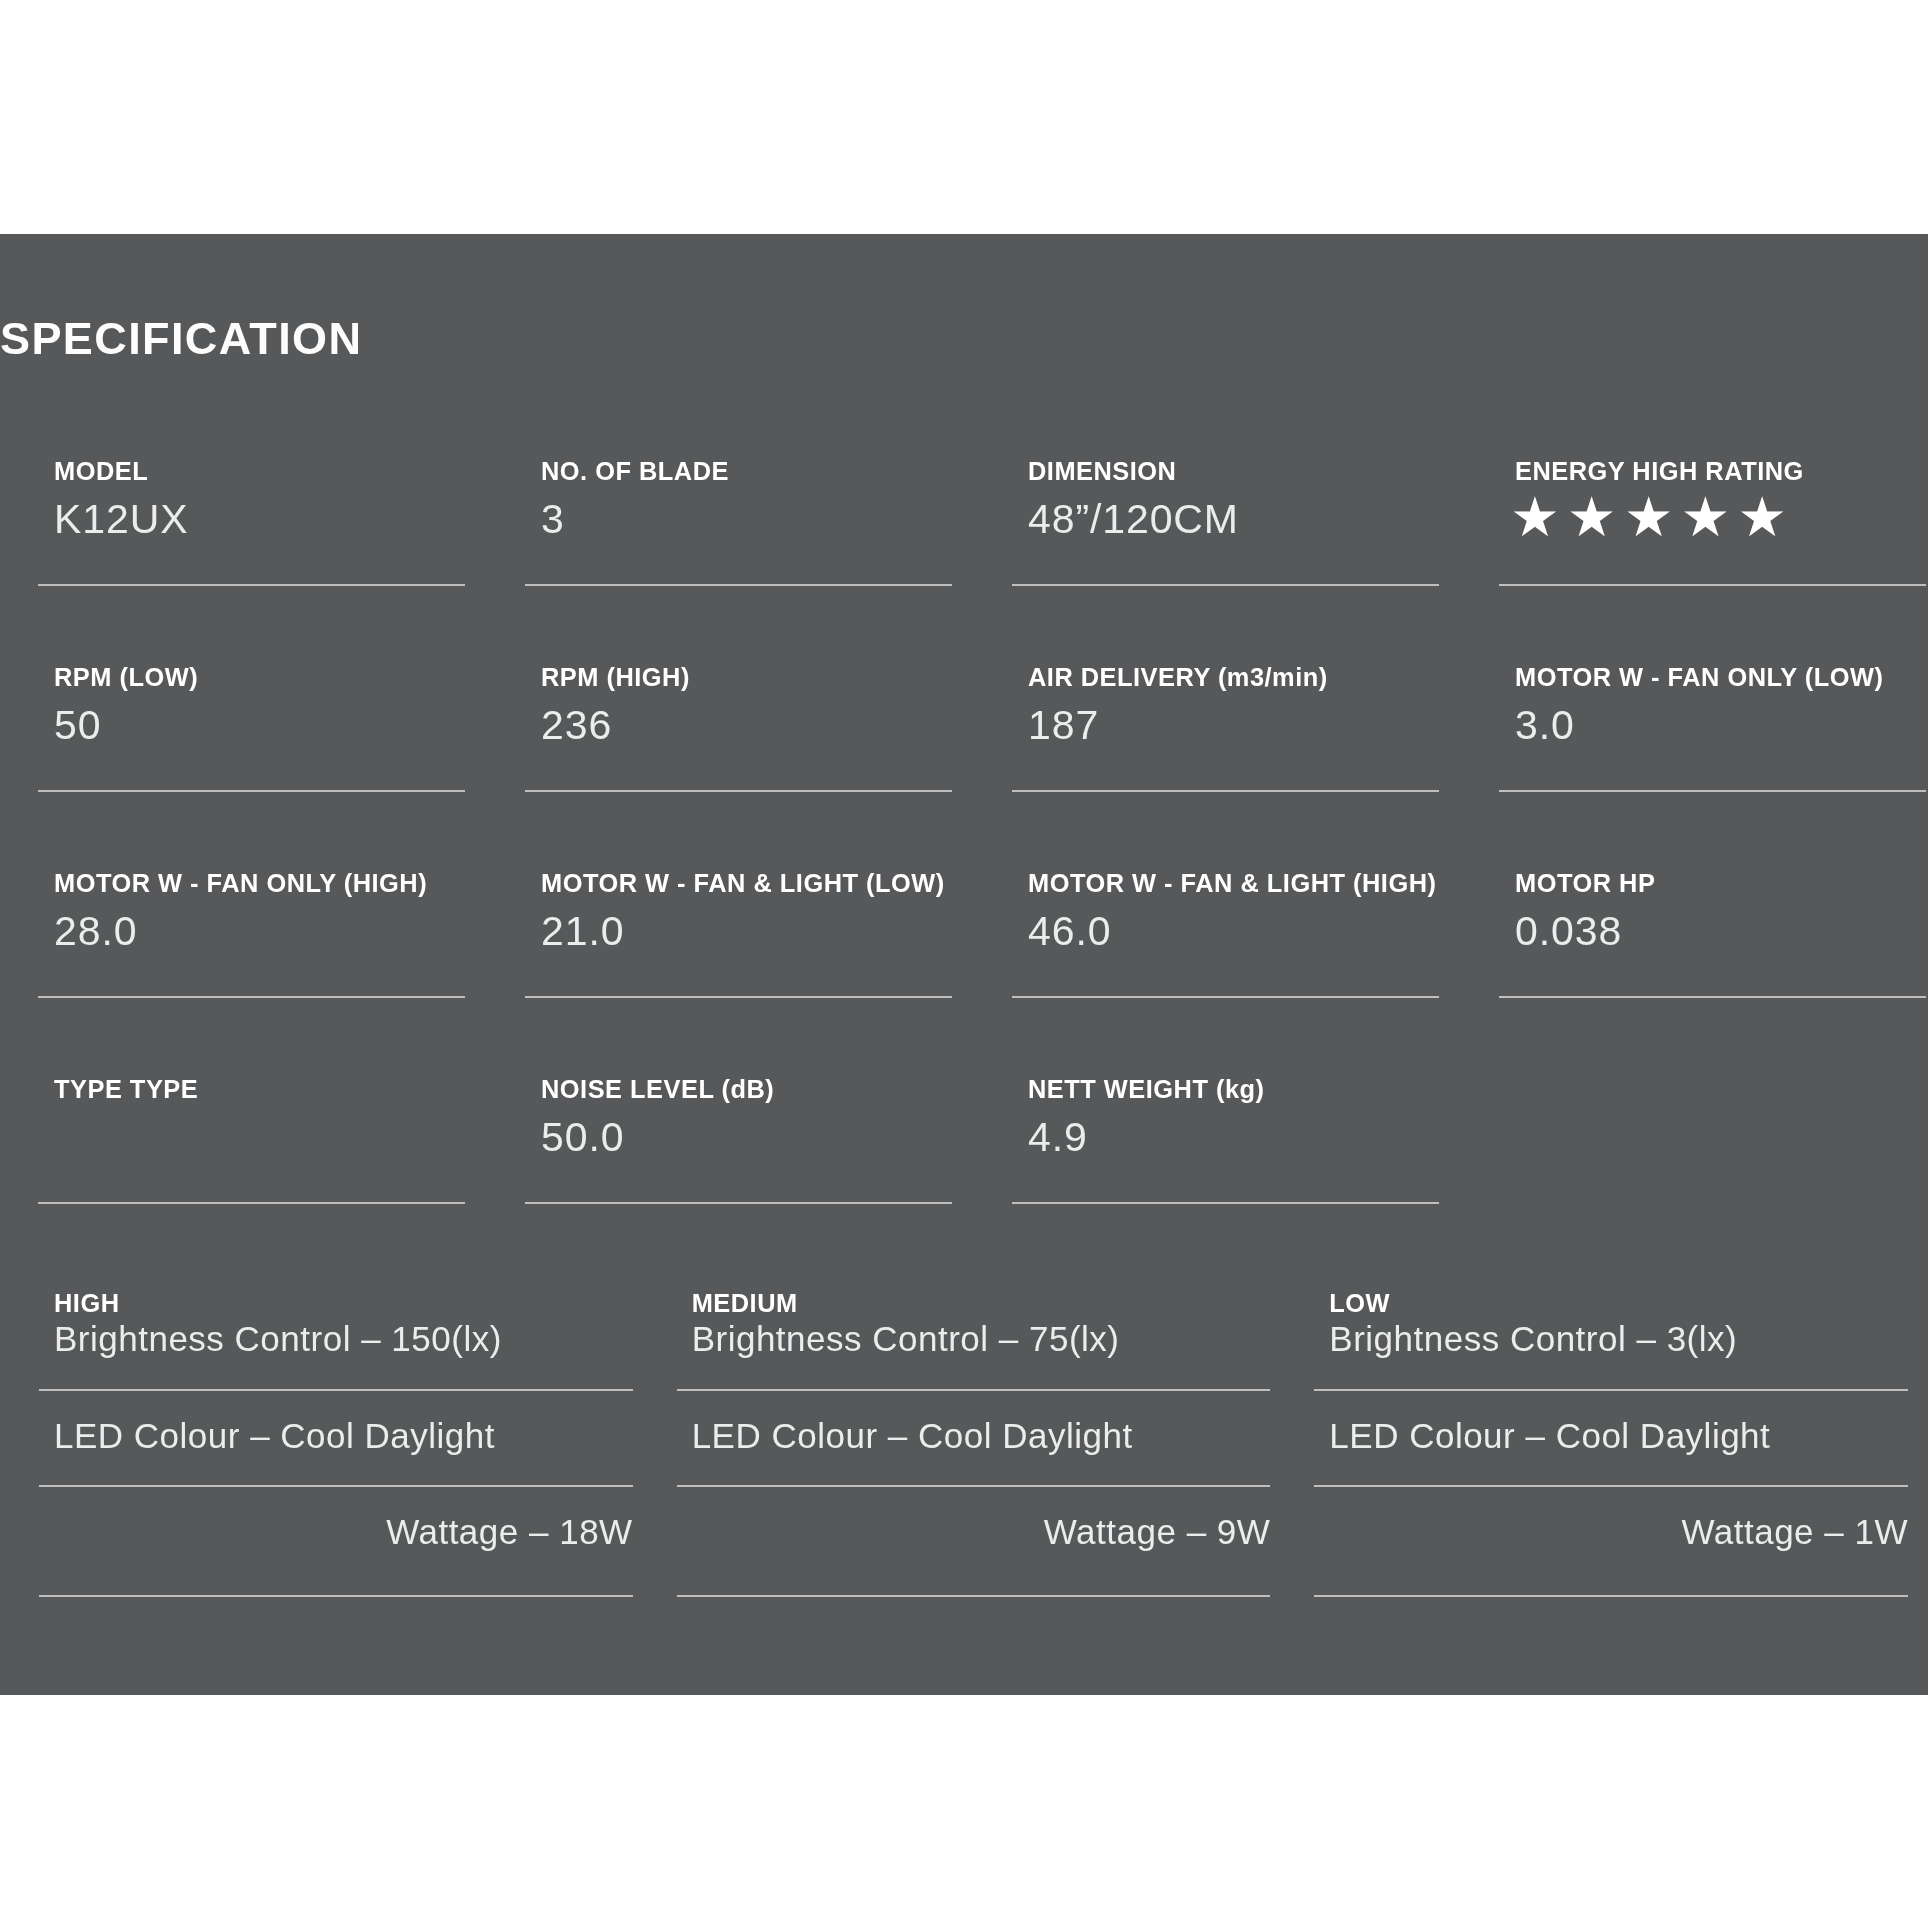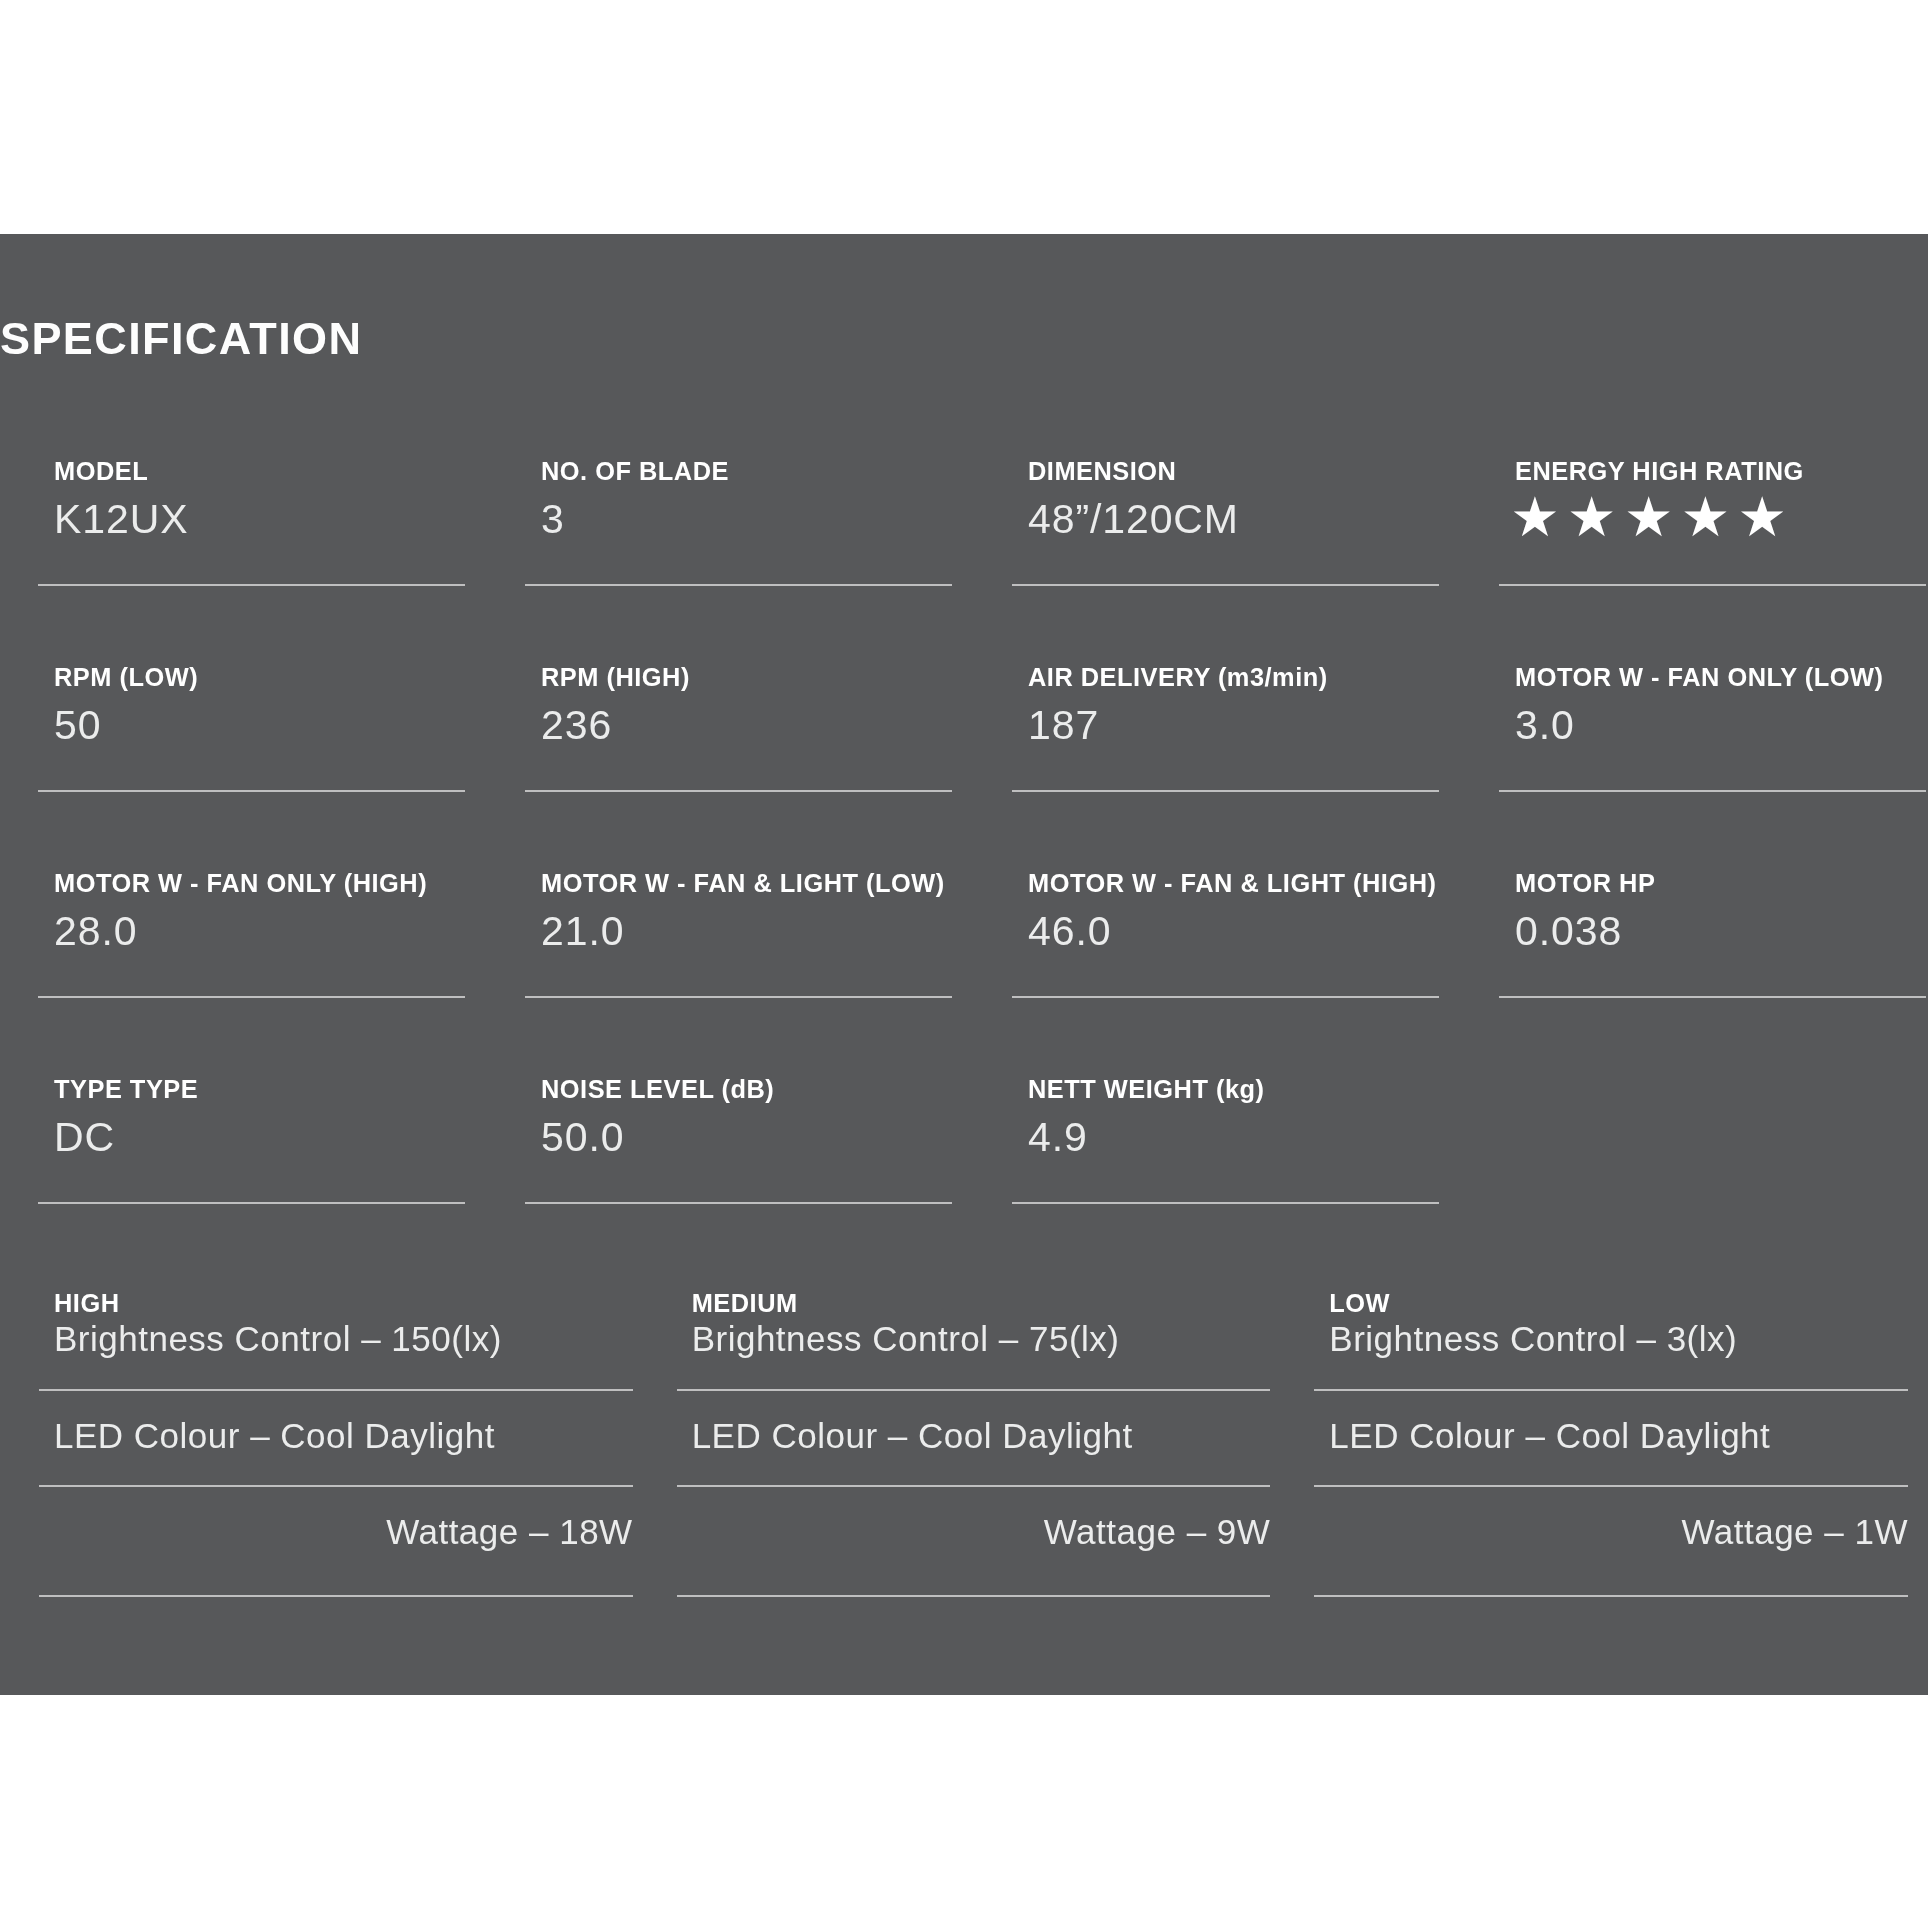--- a/index.html
+++ b/index.html
@@ -127,21 +127,20 @@
         <div class="spec-label">MOTOR W - FAN &amp; LIGHT (HIGH)</div>
         <div class="spec-value">46.0</div>
       </div>
 
       <div class="spec-cell">
         <div class="spec-label">MOTOR HP</div>
         <div class="spec-value">0.038</div>
       </div>
       <div class="spec-cell">
         <div class="spec-label">TYPE TYPE</div>
-        <div class="spec-value">DC</div>
       </div>
       <div class="spec-cell">
         <div class="spec-label">NOISE LEVEL (dB)</div>
         <div class="spec-value">50.0</div>
       </div>
       <div class="spec-cell">
         <div class="spec-label">NETT WEIGHT (kg)</div>
         <div class="spec-value">4.9</div>
       </div>
     </div>

